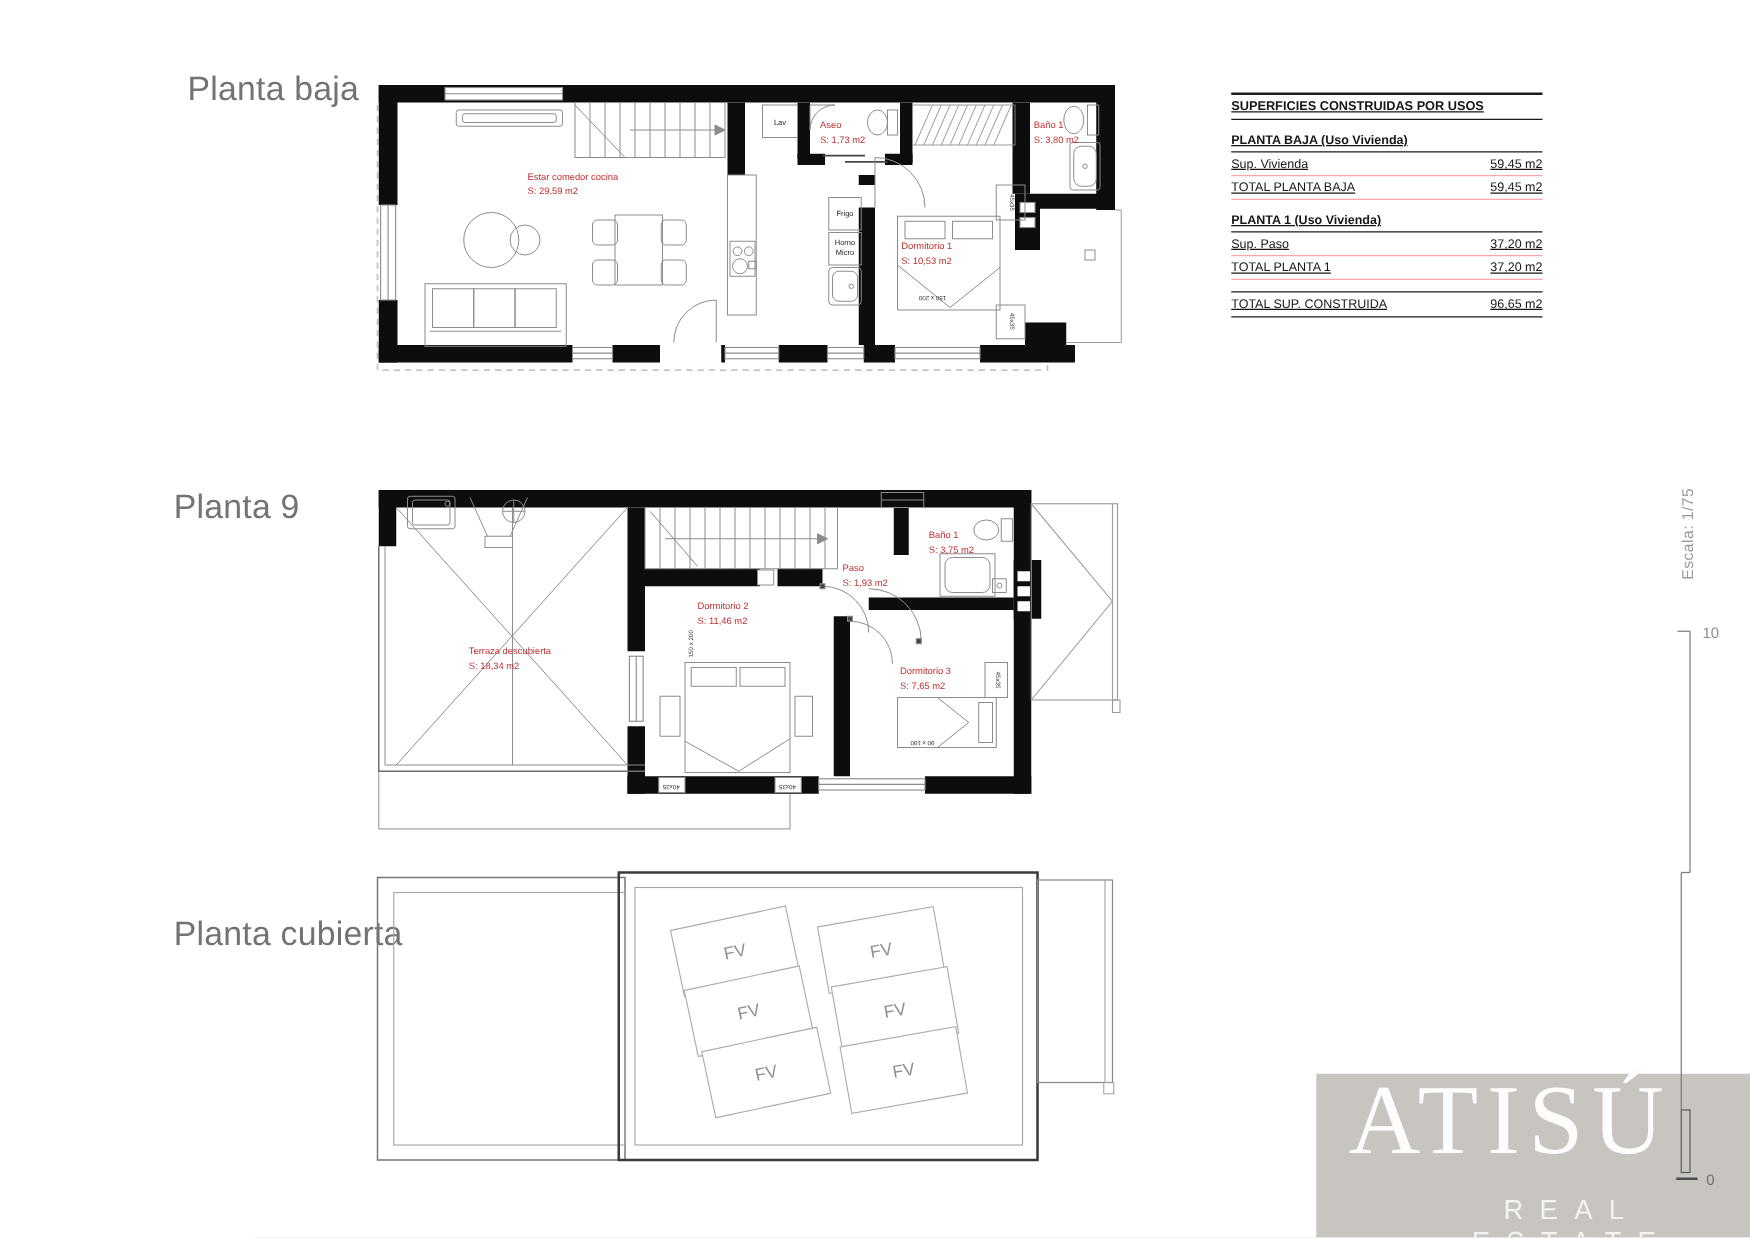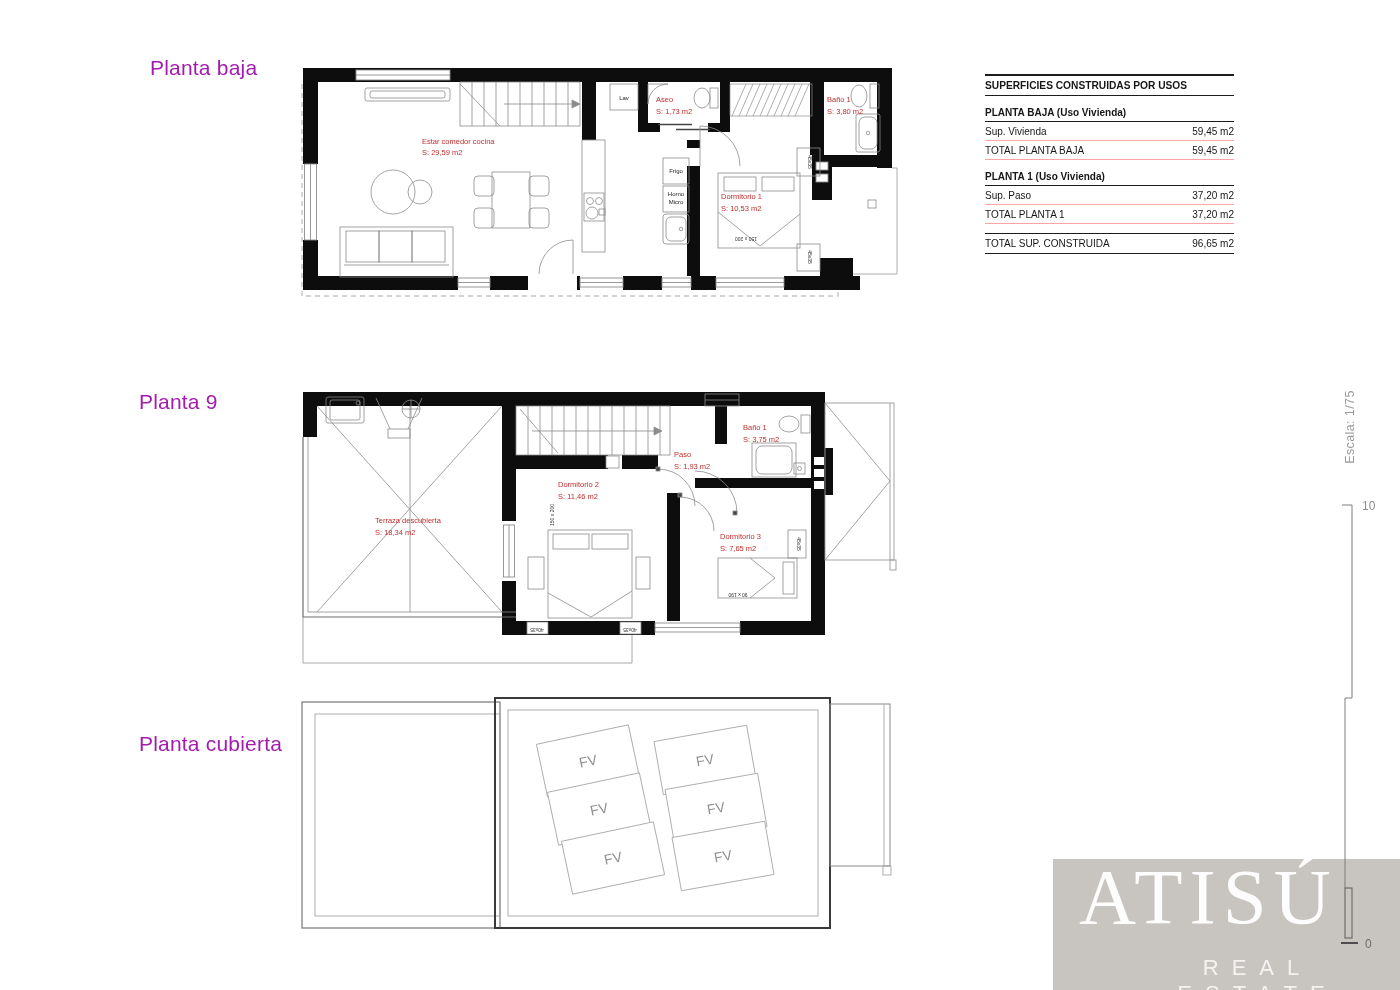--- a/index.html
+++ b/index.html
@@ -1,28 +1,28 @@
 <!DOCTYPE html>
 <html><head>
 <meta charset="utf-8">
 <style>
   html,body{margin:0;padding:0;background:#e8e8e8;}
   .page{position:relative;width:1400px;height:990px;background:#ffffff;overflow:hidden;
         font-family:"Liberation Sans",sans-serif;color:#111;}
-  .floor-title{position:absolute;font-size:21px;color:#a21caf;letter-spacing:.2px;}
+  .floor-title{position:absolute;font-size:27px;color:#737373;letter-spacing:.2px;}
   .t-ground{left:150px;top:56px;}
   .t-first{left:139px;top:390px;}
   .t-roof{left:139px;top:732px;}
   svg{position:absolute;overflow:visible;}
   svg text{font-family:"Liberation Sans",sans-serif;}
   .room-red{fill:#c22e2e;font-size:7.5px;}
   .tag-black{fill:#222;font-size:6px;}
   .dim{fill:#333;font-size:5px;}
   
-  .areas{position:absolute;left:985px;top:74px;width:249px;font-size:10px;color:#161616;}
+  .areas{position:absolute;left:985px;top:74px;width:249px;font-size:10px;color:#161616;text-decoration:underline;}
   .areas .ttl{font-weight:bold;font-size:10.2px;padding:4px 0 4px 0;
               border-top:2px solid #1c1c1c;border-bottom:1.6px solid #1c1c1c;}
   .areas .hd{font-weight:bold;margin-top:9px;padding:2px 0 3px 0;border-bottom:1.6px solid #1c1c1c;}
   .areas .row{display:flex;justify-content:space-between;padding:4px 0 3px 0;border-bottom:1px solid #fca5a5;}
   .areas .total{display:flex;justify-content:space-between;margin-top:9px;padding:4px 0;
                 border-top:1.6px solid #1c1c1c;border-bottom:1.6px solid #1c1c1c;}
   
   .escala{position:absolute;left:1300px;top:420px;width:100px;text-align:center;
           transform:rotate(-90deg);color:#9a9a9a;font-size:12.5px;letter-spacing:.4px;}
   

